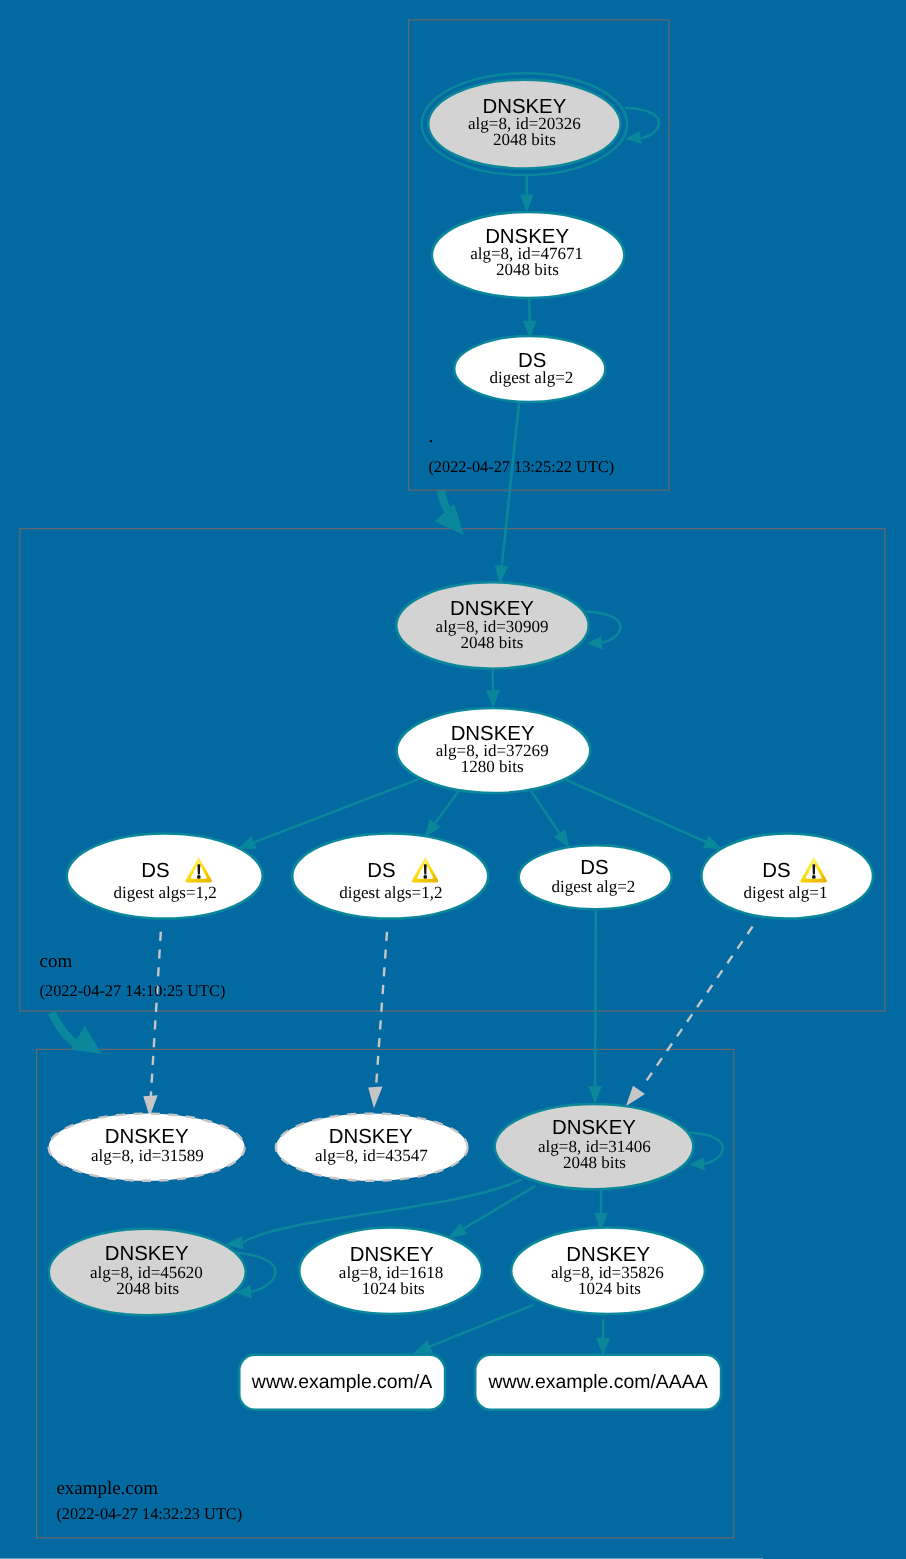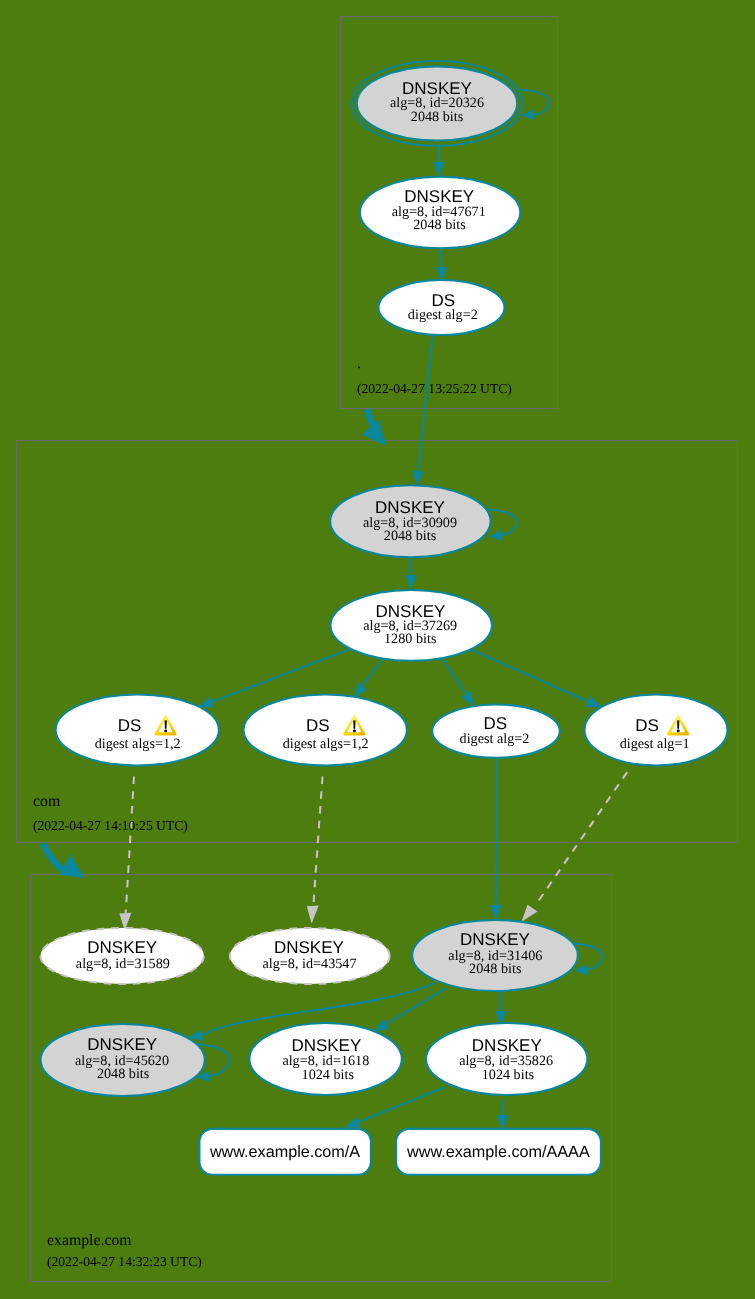--- a/index.html
+++ b/index.html
@@ -1,16 +1,16 @@
 <!DOCTYPE html>
 <html><head>
 <meta charset="utf-8">
 <style>
   html,body{margin:0;padding:0;background:#ffffff;-webkit-font-smoothing:antialiased;text-rendering:geometricPrecision;}
-  #root{position:relative;width:755px;height:1299px;background:#4d7c0f;overflow:hidden;}
+  #root{position:relative;width:755px;height:1299px;background:#0369a1;overflow:hidden;}
   svg#graph{display:block;width:755px;height:1299px;}
   .zname{font-family:"Liberation Serif",serif;font-size:15.8px;fill:#000000;}
   .zdate{font-family:"Liberation Serif",serif;font-size:13.6px;fill:#000000;}
   .ntitle{font-family:"Liberation Sans",sans-serif;font-size:17px;fill:#000000;}
   .nsub{font-family:"Liberation Serif",serif;font-size:14.2px;fill:#000000;}
   .rrtitle{font-family:"Liberation Sans",sans-serif;font-size:16.2px;fill:#000000;}
 </style>
 </head>
 <body>
 

